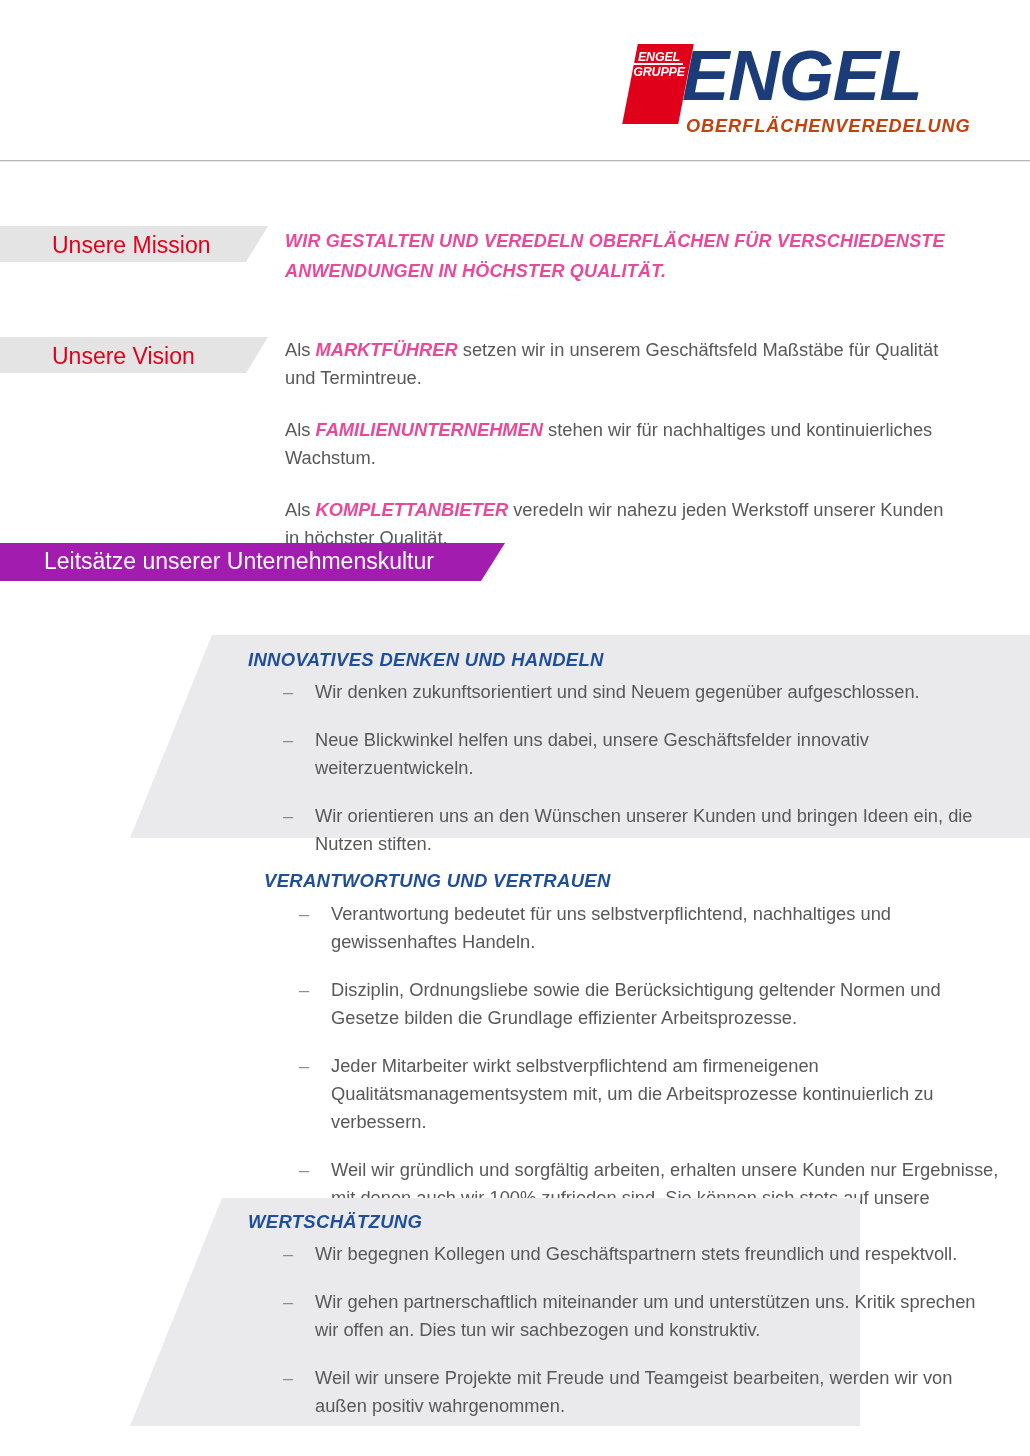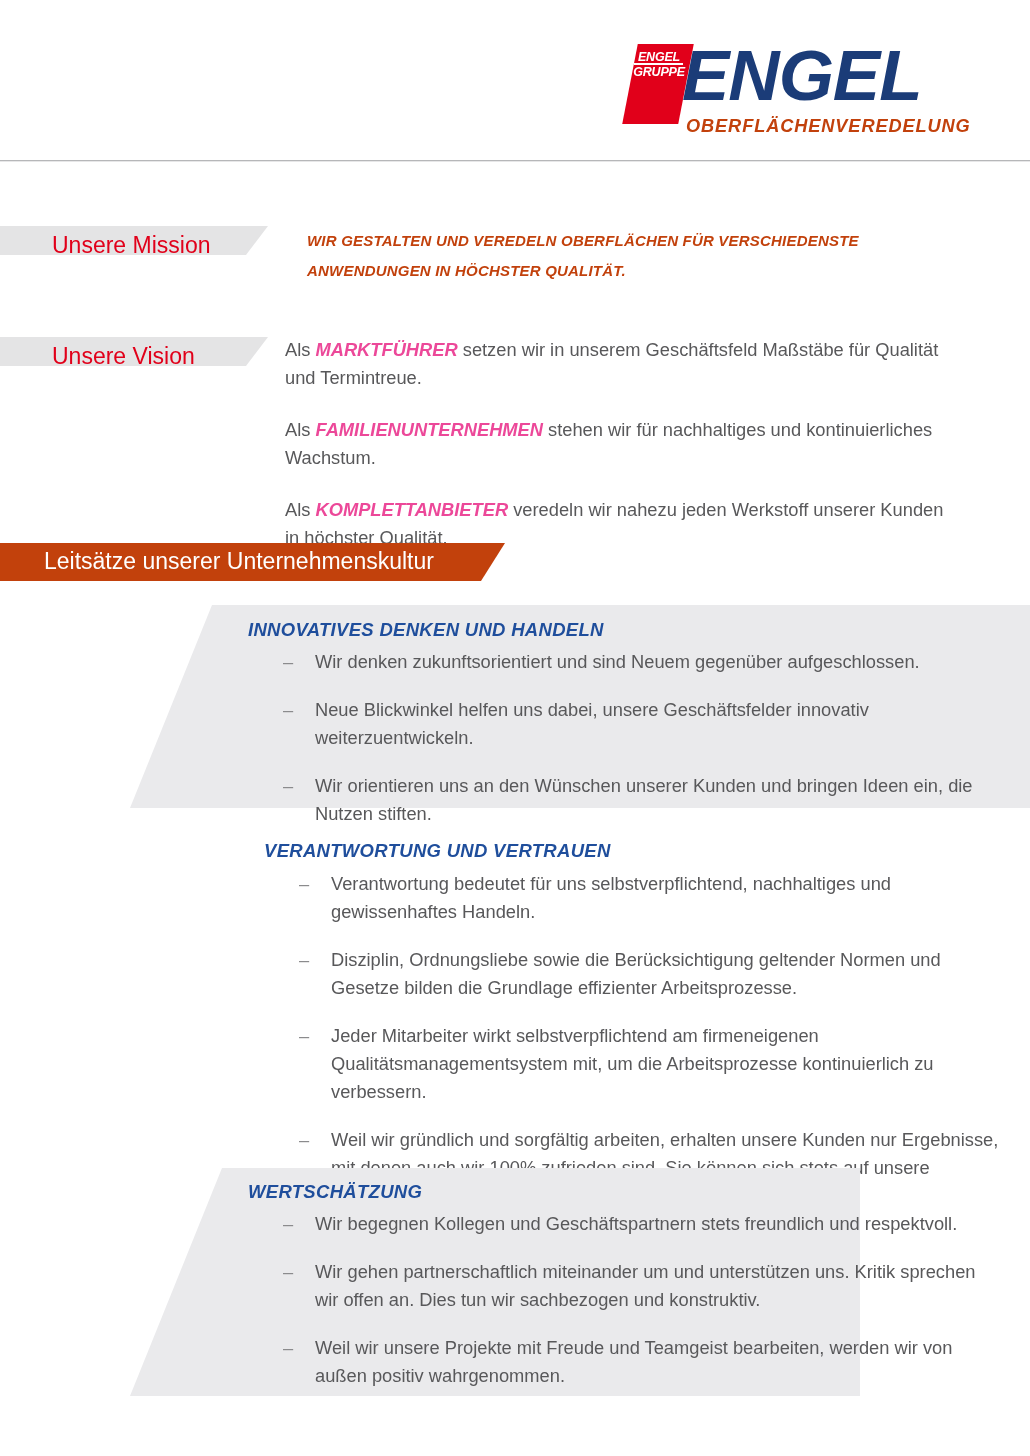--- a/index.html
+++ b/index.html
@@ -115,21 +115,21 @@
     font-style: italic;
     letter-spacing: 0.9px;
     color: #c2410c;
     white-space: nowrap;
   }
 
   
   .label-chip {
     position: absolute;
     left: 0;
-    height: 29px;
+    height: 36px;
     background: #e4e4e5;
     clip-path: polygon(0 0, 100% 0, calc(100% - 22px) 100%, 0 100%);
   }
   .label-chip-text {
     position: absolute;
     left: 52px;
     top: 6px;
     font-size: 23px;
     color: #e1001a;
     white-space: nowrap;
@@ -137,27 +137,26 @@
 
   #mission-chip { top: 226px; width: 268px; }
   #vision-chip  { top: 337px; width: 268px; }
 
   
   #mission-statement {
     position: absolute;
     left: 285px;
     top: 226px;
     width: 660px;
-    font-size: 15px;
+    font-size: 18px;
     font-style: italic;
     font-weight: bold;
     line-height: 30px;
     letter-spacing: 0.2px;
-    color: #c2410c;
-    margin-left: 22px;
+    color: #ec4899;
   }
 
   
   #vision-body {
     position: absolute;
     left: 285px;
     top: 336px;
     width: 660px;
   }
   .vision-paragraph {
@@ -174,36 +173,37 @@
     text-align: center;
   }
 
   
   #culture-banner {
     position: absolute;
     left: 0;
     top: 543px;
     width: 505px;
     height: 38px;
-    background: #c2410c;
+    background: #a21caf;
     clip-path: polygon(0 0, 100% 0, calc(100% - 24px) 100%, 0 100%);
   }
   #culture-banner-text {
     position: absolute;
     left: 44px;
     top: 5px;
     font-size: 23px;
     color: #ffffff;
     white-space: nowrap;
   }
 
   
   .value-block {
     position: absolute;
     right: 0;
+    margin-top: 30px;
   }
   .value-block .value-bg {
     position: absolute;
     left: 0; top: 0;
     width: 100%;
     height: 100%;
     background: #eaeaec;
   }
   .value-heading {
     position: absolute;

